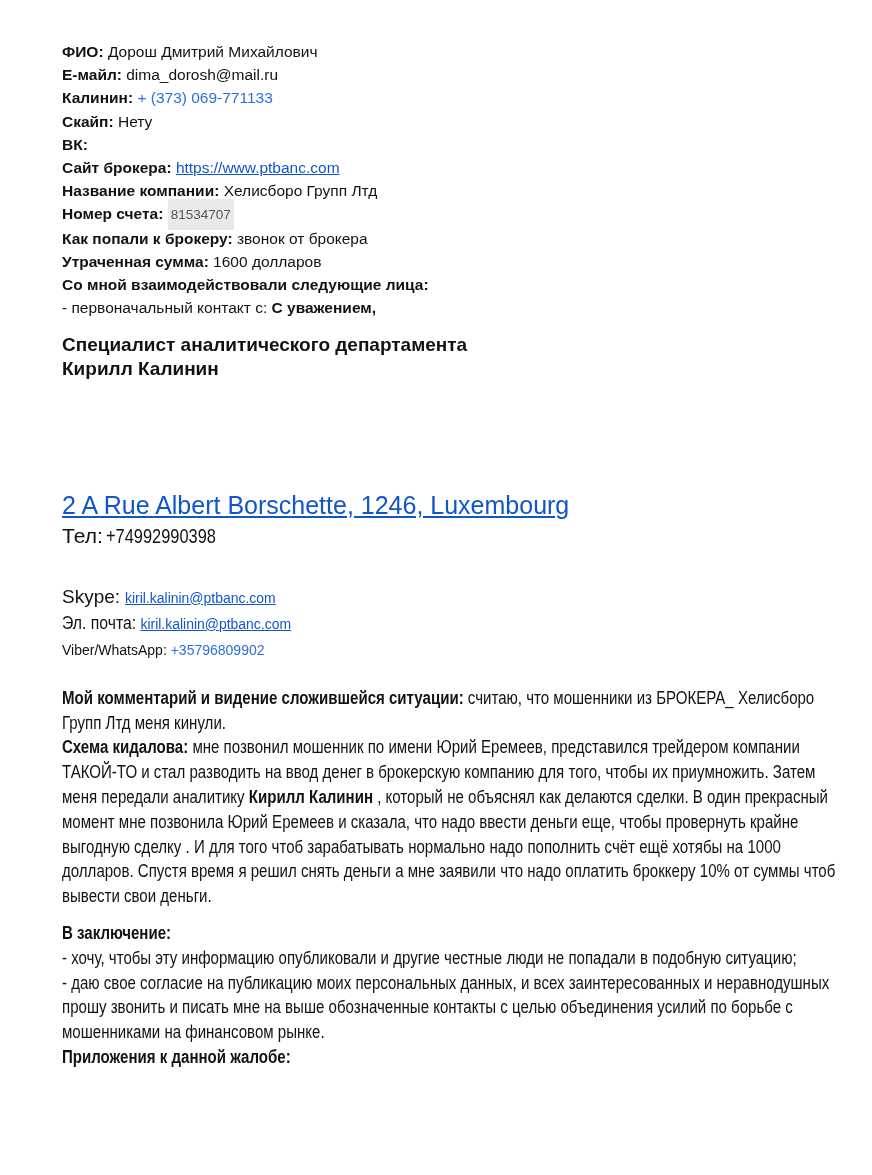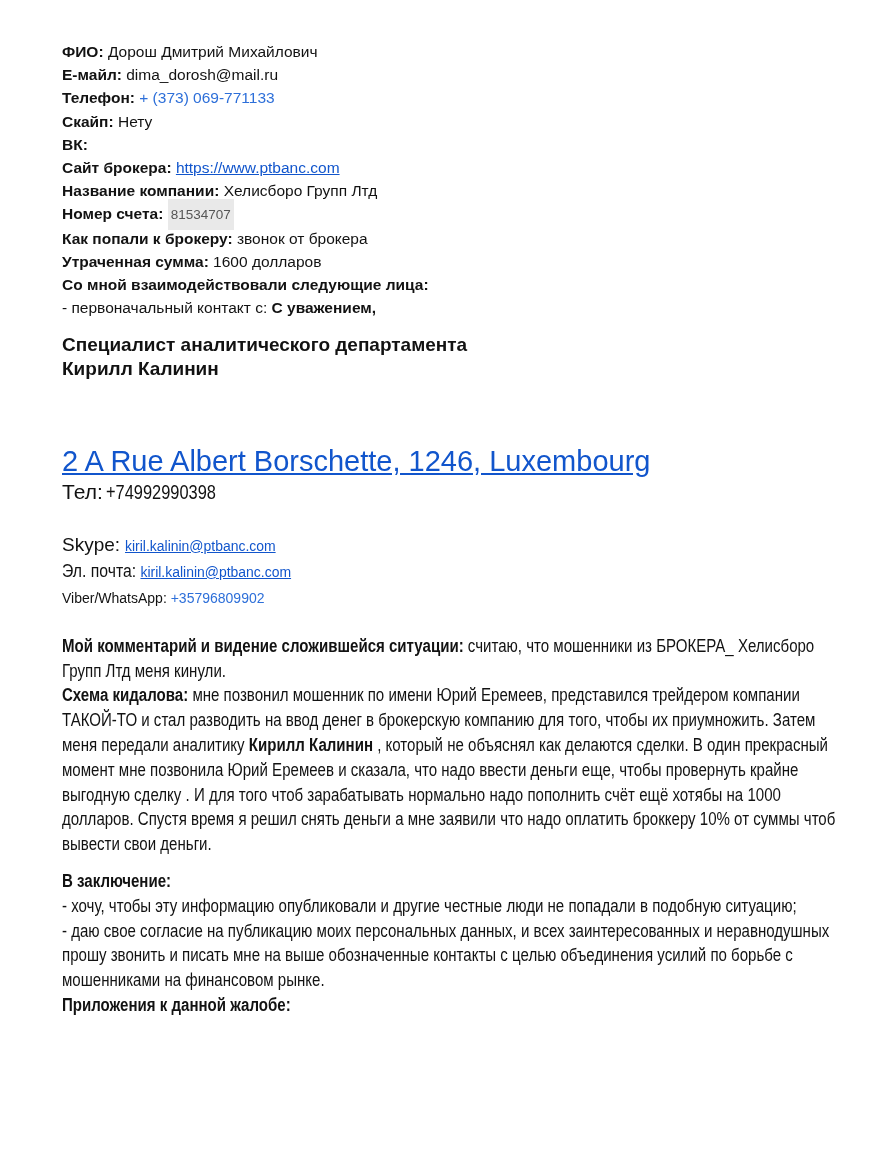--- a/index.html
+++ b/index.html
@@ -20,25 +20,25 @@
   .info{font-size:15.5px;line-height:23.2px;}
   .row .lbl{font-weight:700;}
   .val-phone{color:var(--phone-blue);}
   .val-link{color:var(--link-blue);text-decoration:underline;cursor:pointer;}
   .val-acct{background:var(--hl-bg);color:var(--hl-text);font-size:13.5px;padding:8px 3px;}
   .val-bold{font-weight:700;}
 
   .sig{font-weight:700;font-size:19px;line-height:23.2px;margin-top:14px;}
 
   
-  .address{margin-top:64px;font-size:29px;line-height:34px;}
+  .address{margin-top:108px;font-size:25px;line-height:34px;}
   .address .lnk{color:var(--link-blue);text-decoration:underline;cursor:pointer;}
   .tel-line{font-size:21px;line-height:28px;}
   .tel-line .num{display:inline-block;transform:scaleX(0.8);transform-origin:0 60%;font-size:20.5px;margin-left:3px;}
-  .skype-line{margin-top:26px;font-size:19px;line-height:26px;}
+  .skype-line{margin-top:34px;font-size:19px;line-height:26px;}
   .skype-line .lnk{display:inline-block;transform:scaleX(0.9);transform-origin:0 60%;
     font-size:15.5px;color:var(--link-blue);text-decoration:underline;cursor:pointer;}
   .email-line{font-size:17.5px;line-height:25px;transform:scaleX(0.9);transform-origin:0 50%;width:111%;}
   .email-line .lnk{font-size:15.5px;color:var(--link-blue);text-decoration:underline;cursor:pointer;}
   .viber-line{font-size:14px;line-height:28px;}
   .viber-line .num{color:var(--phone-blue);cursor:pointer;}
 
   
   .narrative{
     margin-top:22px;width:916px;transform:scaleX(0.86);transform-origin:0 0;
@@ -49,21 +49,21 @@
   .concl{margin-top:12px;}
 </style>
 </head>
 <body>
 
 <div class="doc">
 
   <div class="info">
     <div class="row"><span class="lbl">ФИО:</span> <span>Дорош Дмитрий Михайлович</span></div>
     <div class="row"><span class="lbl">Е-майл:</span> <span>dima_dorosh@mail.ru</span></div>
-    <div class="row"><span class="lbl">Телефон:</span> <span class="val-phone">+ (373) 069-771133</span></div>
+    <div class="row"><span class="lbl">Калинин:</span> <span class="val-phone">+ (373) 069-771133</span></div>
     <div class="row"><span class="lbl">Скайп:</span> <span>Нету</span></div>
     <div class="row"><span class="lbl">ВК:</span> <span></span></div>
     <div class="row"><span class="lbl">Сайт брокера:</span> <span class="val-link">https://www.ptbanc.com</span></div>
     <div class="row"><span class="lbl">Название компании:</span> <span>Хелисборо Групп Лтд</span></div>
     <div class="row"><span class="lbl">Номер счета:</span> <span class="val-acct">81534707</span></div>
     <div class="row"><span class="lbl">Как попали к брокеру:</span> <span>звонок от брокера</span></div>
     <div class="row"><span class="lbl">Утраченная сумма:</span> <span>1600 долларов</span></div>
     <div class="row"><span class="lbl">Со мной взаимодействовали следующие лица:</span></div>
     <div class="row"><span>- первоначальный контакт с:</span> <span class="val-bold">С уважением,</span></div>
   </div>

